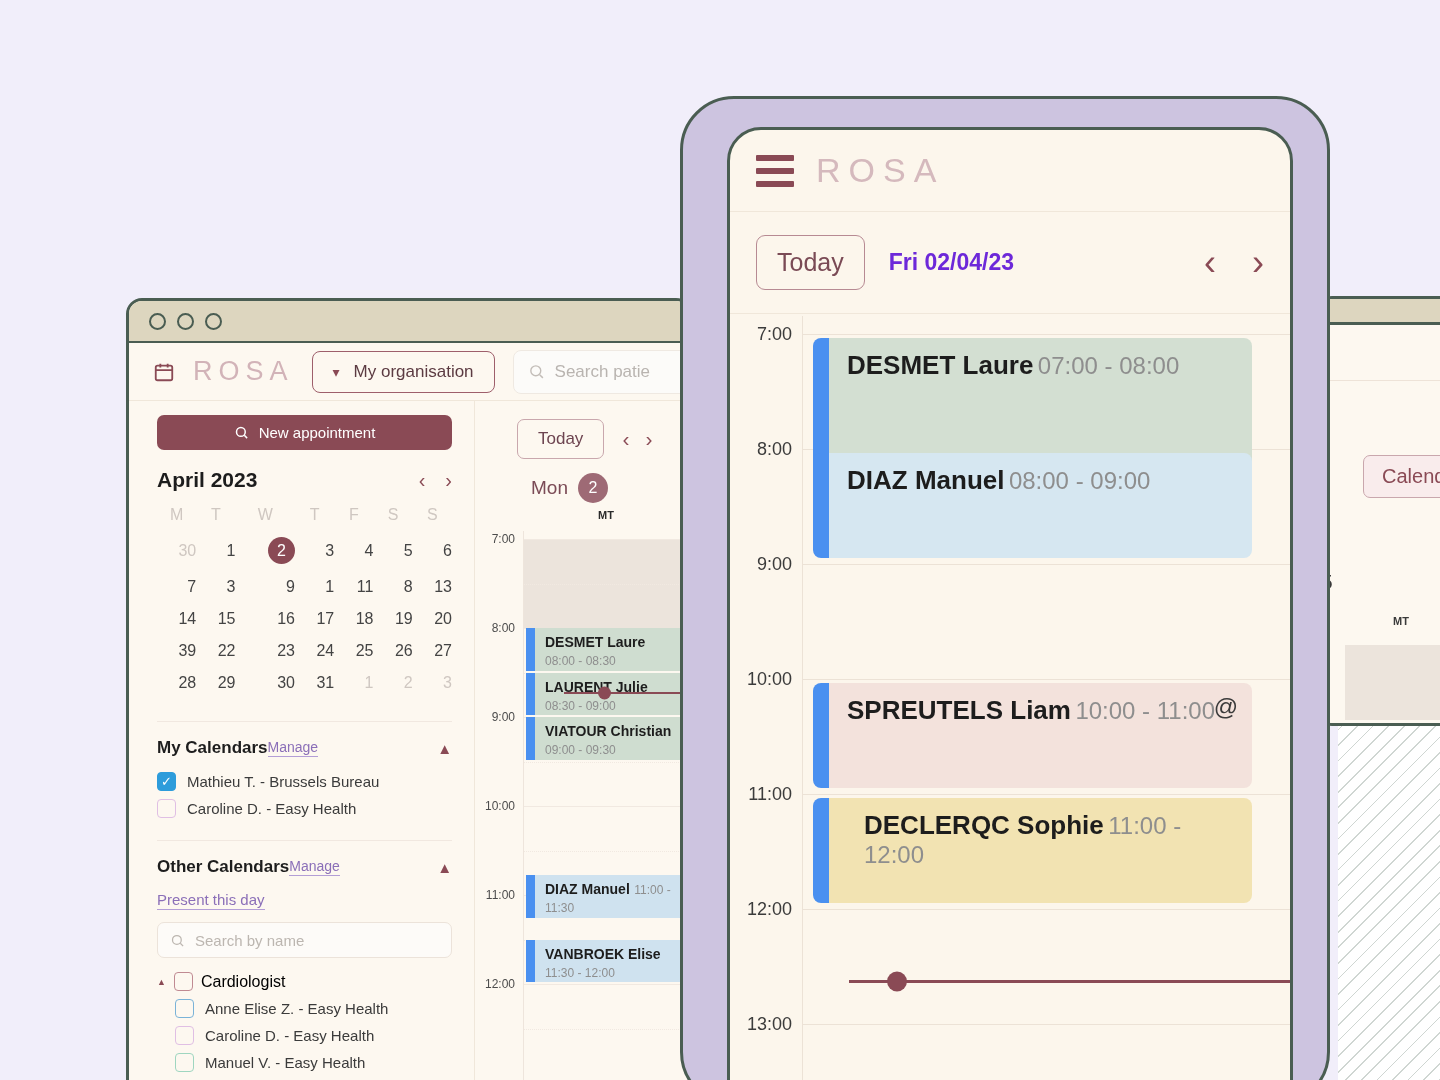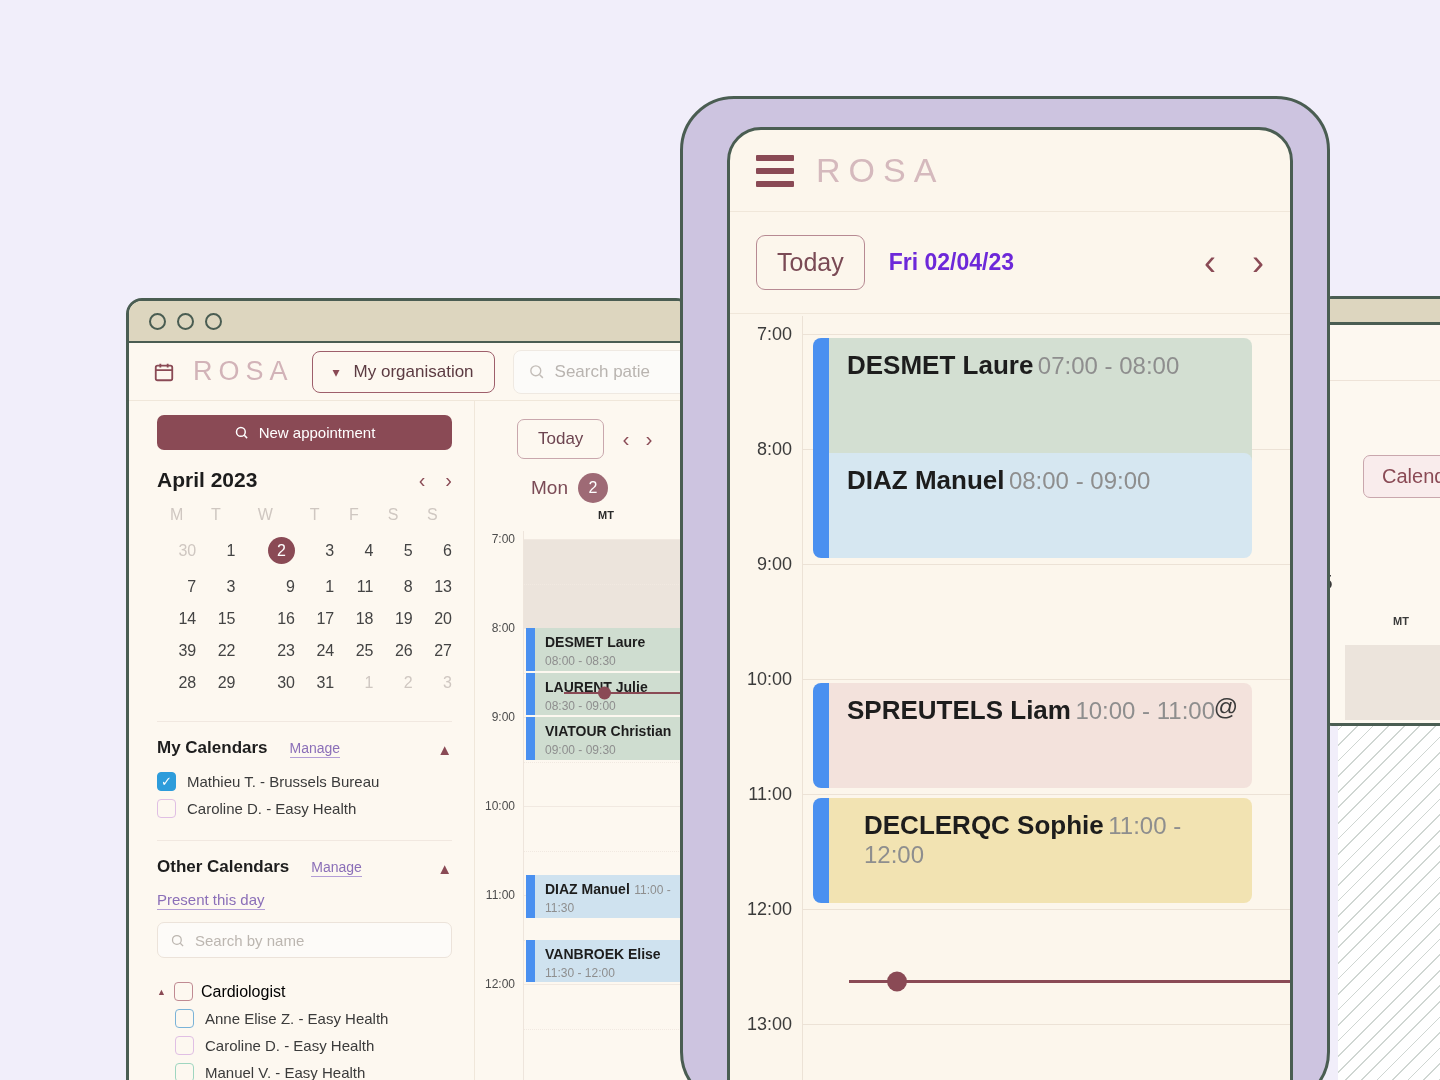--- a/index.html
+++ b/index.html
@@ -134,21 +134,21 @@
   table.datepicker td.sel span {
     display: inline-flex; align-items: center; justify-content: center;
     width: 27px; height: 27px; border-radius: 50%;
     background: #8a4a55; color: #fff;
   }
   .sect {
     margin-top: 22px; padding-top: 16px;
   }
   .sect.divided { border-top: 1px solid #f1e8e0; }
   .sect-head {
-    display: flex; align-items: flex-end; gap: 22px; margin-bottom: 14px;
+    display: flex; align-items: center; gap: 0; margin-bottom: 14px;
   }
   .sect-title { font-size: 17px; font-weight: bold; color: #1d1d1d; }
   .manage-link {
     font-size: 14px; color: #8b6fb8; border-bottom: 1px solid #b39ed6;
     padding-bottom: 1px;
   }
   .caret-up { margin-left: auto; color: #8a4a55; font-size: 15px; }
   .cal-row {
     display: flex; align-items: center; gap: 11px;
     margin-bottom: 8px; font-size: 15px; color: #3b3b3b;
@@ -162,21 +162,21 @@
   }
   .cbx.rose { border-color: #c08a92; }
   .present-link {
     display:inline-block; font-size: 15px; color: #8b6fb8;
     border-bottom: 1px solid #b39ed6; margin-bottom: 12px; padding-bottom:1px;
   }
   .name-search {
     display: flex; align-items: center; gap: 10px;
     border: 1px solid #ece3da; border-radius: 7px;
     height: 36px; padding: 0 12px; background: #fdfbf8;
-    color: #bcb6b0; font-size: 15px; margin-bottom: 24px;
+    color: #bcb6b0; font-size: 15px; margin-bottom: 14px;
   }
   .group-row { display:flex; align-items:center; gap: 8px; margin-bottom: 8px; }
   .tri { color:#8a4a55; font-size: 9px; }
   .sub-row { padding-left: 18px; }
 
   
   .agenda { flex: 1; position: relative; overflow: hidden; }
   .agenda-toolbar {
     display: flex; align-items: center; gap: 18px;
     padding: 18px 0 0 42px;

